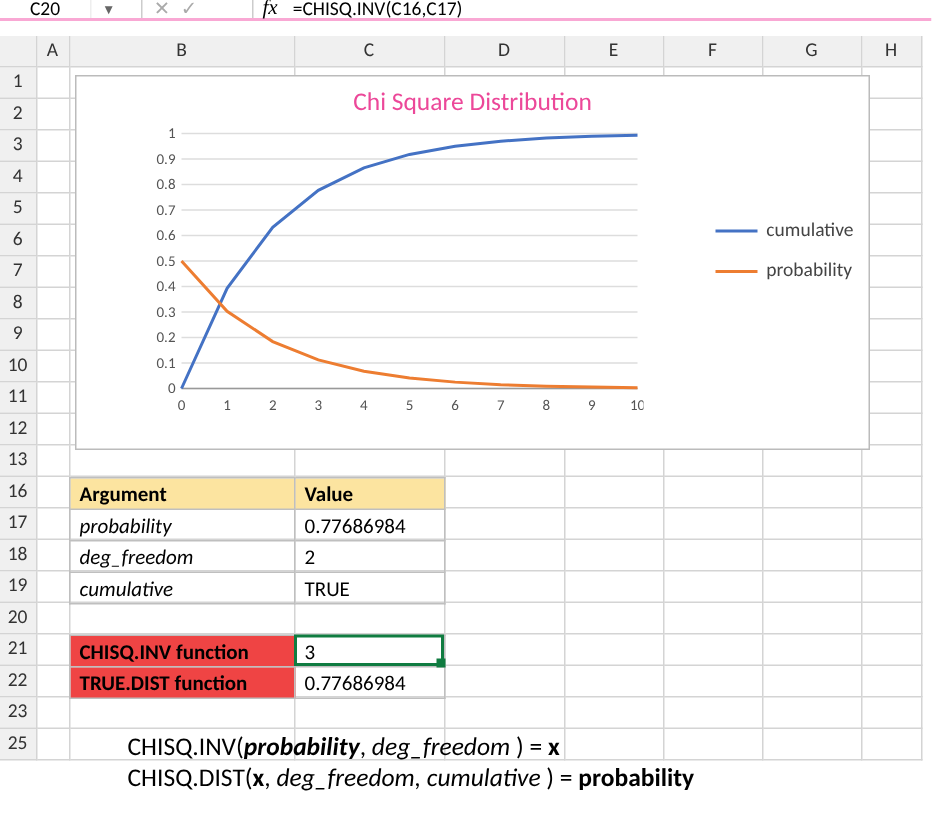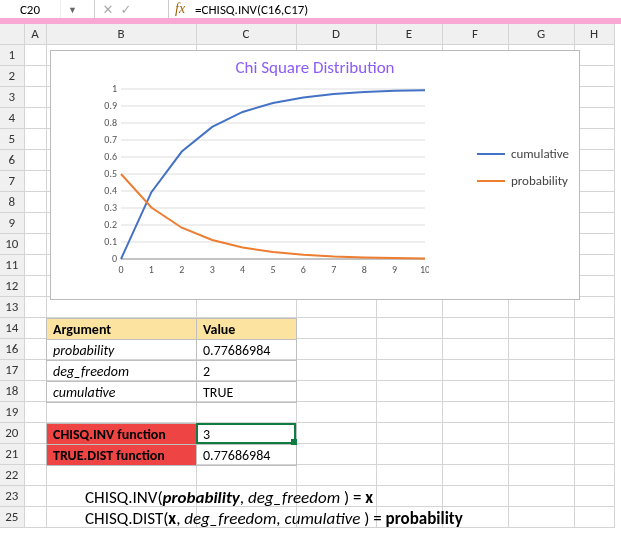--- a/index.html
+++ b/index.html
@@ -10,22 +10,22 @@
     background: #fff;
     color: #000;
     width: 621px;
     height: 559px;
     overflow: hidden;
     position: relative;
   }
   .fbar {
     display: flex;
     align-items: stretch;
-    height: 24px;
-    border-bottom: 6px solid #f9a8d4;
+    height: 14px;
+    border-bottom: 2px solid #f9a8d4;
     background: #fff;
   }
   .namebox {
     display: flex;
     align-items: center;
     border-right: 1px solid #ccc;
     width: 95px;
   }
   .namebox input {
     border: none;
@@ -51,21 +51,21 @@
     border-right: 1px solid #ccc;
     width: 74px;
     gap: 4px;
     color: #aaa;
     font-size: 13px;
   }
   .fbtns span { width: 14px; text-align: center; }
   .fx {
     font-style: italic;
     font-family: 'Times New Roman', serif;
-    color: #a16207;
+    color: #000000;
     font-size: 14px;
     padding: 0 6px;
     display:flex;align-items:center;
   }
   .finput {
     flex: 1;
     border: none;
     outline: none;
     padding: 0 4px;
     font-family: Calibri, Arial, sans-serif;
@@ -124,21 +124,21 @@
     top: 50px;  
     width: 530px;
     height: 250px;
     background: #fff;
     border: 1px solid #bbb;
     font-family: Calibri, Arial, sans-serif;
   }
   .chart-title {
     text-align: center;
     font-size: 17px;
-    color: #8b5cf6;
+    color: #ec4899;
     padding-top: 6px;
   }
   .legend {
     position: absolute;
     right: 10px;
     top: 95px;
     font-size: 13px;
     color: #444;
   }
   .legend div { display:flex; align-items:center; margin-bottom:12px; }
@@ -355,31 +355,20 @@
           <td></td>
           <td></td>
           <td></td>
           <td></td>
           <td></td>
           <td></td>
           <td></td>
         </tr>
         <tr>
           <th>13</th>
-          <td></td>
-          <td></td>
-          <td></td>
-          <td></td>
-          <td></td>
-          <td></td>
-          <td></td>
-          <td></td>
-        </tr>
-        <tr>
-          <th>14</th>
           <td></td>
           <td></td>
           <td></td>
           <td></td>
           <td></td>
           <td></td>
           <td></td>
           <td></td>
         </tr>
         <tr>

